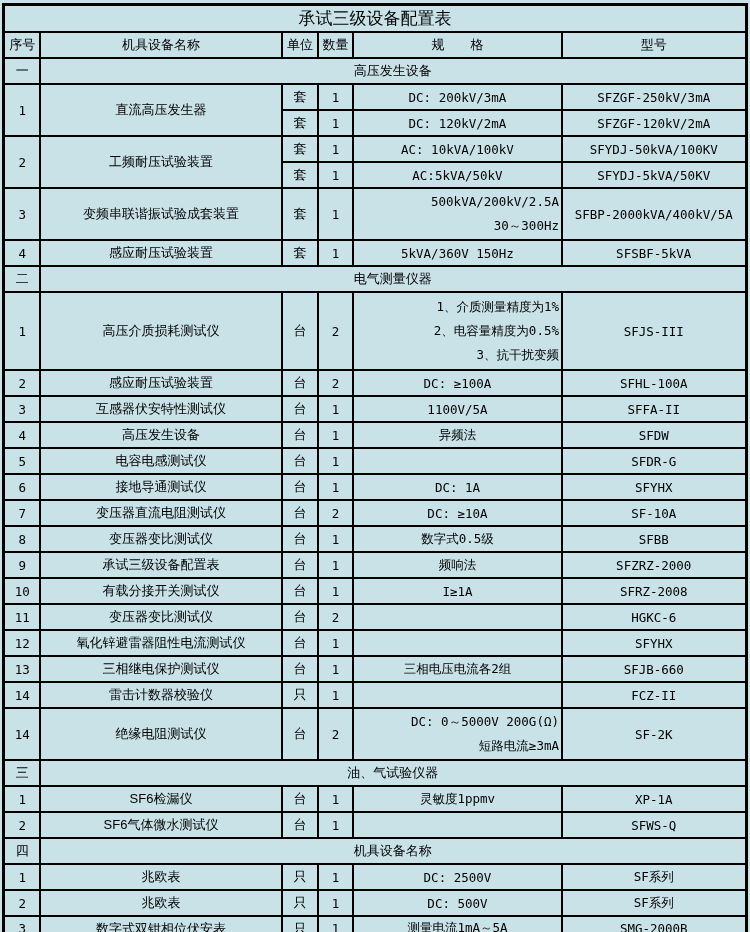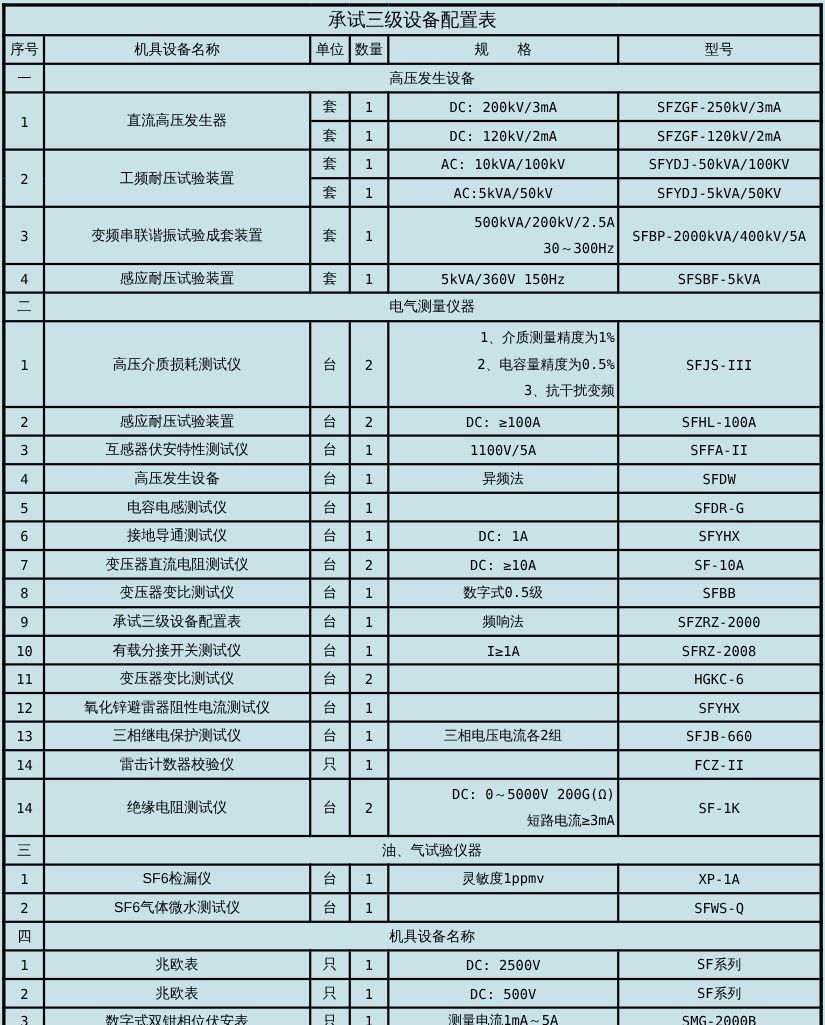--- a/index.html
+++ b/index.html
@@ -241,21 +241,21 @@
 
   <tr class="h50">
     <td class="mono">14</td>
     <td>绝缘电阻测试仪</td>
     <td>台</td>
     <td class="mono">2</td>
     <td class="mono">
       <div class="spec-line">DC: 0～5000V 200G(Ω)</div>
       <div class="spec-line">短路电流≥3mA</div>
     </td>
-    <td class="mono">SF-1K</td>
+    <td class="mono">SF-2K</td>
   </tr>
 
   <tr>
     <td>三</td>
     <td colspan="5">油、气试验仪器</td>
   </tr>
   <tr>
     <td class="mono">1</td>
     <td>SF6检漏仪</td>
     <td>台</td>

